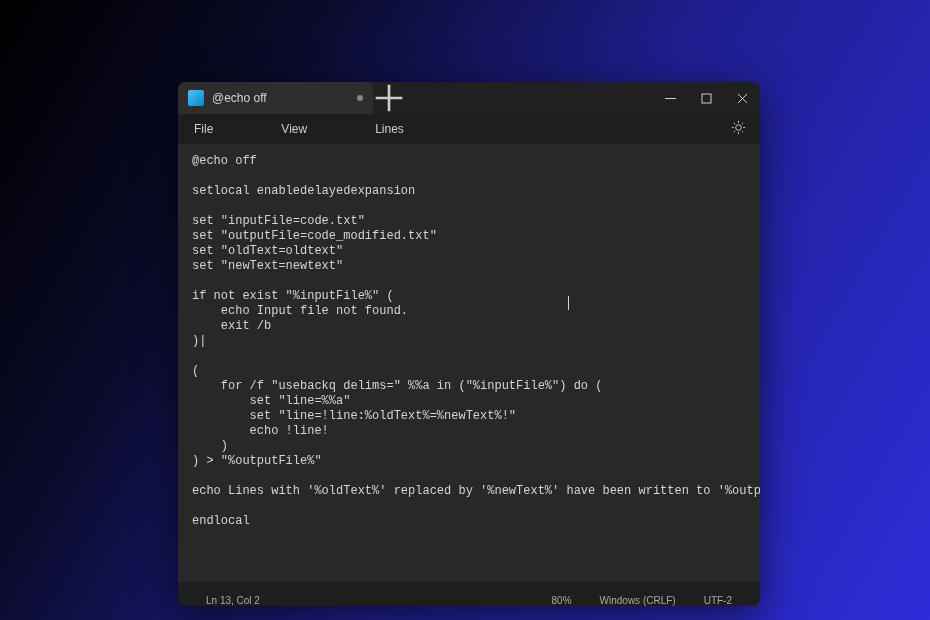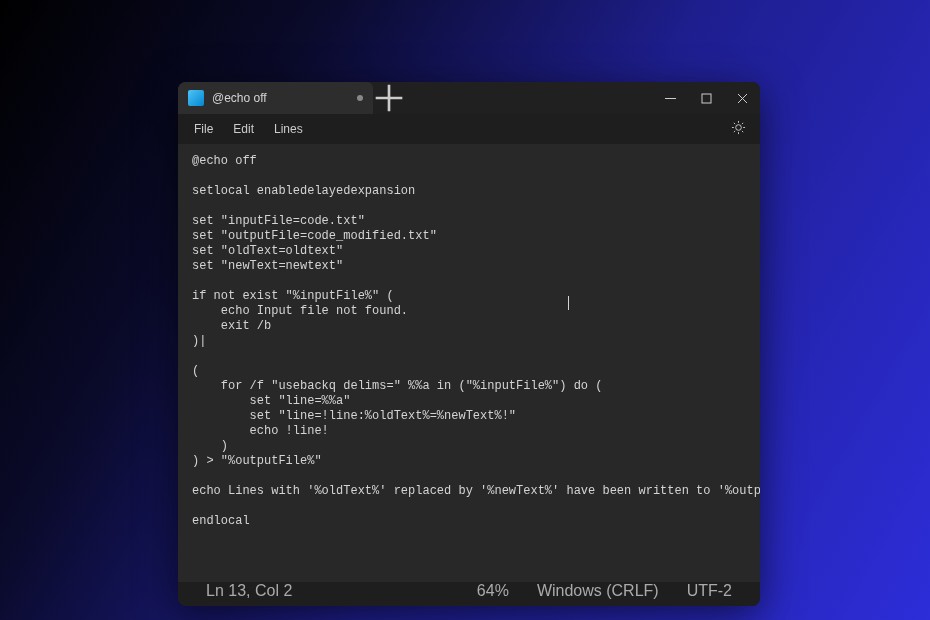--- a/index.html
+++ b/index.html
@@ -88,20 +88,21 @@
     .win-btn svg {
       width: 11px;
       height: 11px;
     }
     .menubar {
       height: 30px;
       background: #1e1e1e;
       display: flex;
       align-items: center;
       padding: 0 6px;
+      gap: 48px;
     }
     .menu-item {
       color: #ccc;
       font-size: 12px;
       padding: 4px 10px;
       cursor: pointer;
     }
     .menubar-spacer {
       flex: 1;
     }
@@ -133,23 +134,23 @@
       width: 1px;
       height: 14px;
       background: #d4d4d4;
       left: 390px;
       top: 152px;
     }
     .statusbar {
       height: 24px;
       background: #1e1e1e;
       display: flex;
-      align-items: flex-start;
+      align-items: flex-end;
       padding: 0 14px;
-      font-size: 16px;
+      font-size: 10px;
       color: #aaa;
     }
     .status-item {
       padding: 0 14px;
     }
     .status-spacer {
       flex: 1;
     }
   </style>
 </head>
@@ -183,21 +184,21 @@
       <div class="win-btn">
         <svg viewBox="0 0 11 11">
             <path d="M1 1l9 9M10 1l-9 9" stroke="#ccc" stroke-width="1"></path>
           </svg>
       </div>
     </div>
   </div>
 
   <div class="menubar">
     <div class="menu-item">File</div>
-    <div class="menu-item">Edit</div>
+    <div class="menu-item">View</div>
     <div class="menu-item">Lines</div>
     <div class="menubar-spacer"></div>
     <div class="settings-btn">
       <svg viewBox="0 0 16 16">
         <path d="M8 5a3 3 0 100 6 3 3 0 000-6z" stroke="#ccc" stroke-width="1" fill="none"></path>
         <path d="M8 1v2M8 13v2M1 8h2M13 8h2M3 3l1.4 1.4M11.6 11.6L13 13M3 13l1.4-1.4M11.6 4.4L13 3" stroke="#ccc" stroke-width="1"></path>
       </svg>
     </div>
   </div>
 
@@ -226,18 +227,18 @@
 
 echo Lines with '%oldText%' replaced by '%newText%' have been written to '%outputFile%'.
 
 endlocal</div>
     <div class="text-cursor"></div>
   </div>
 
   <div class="statusbar">
     <div class="status-item">Ln 13, Col 2</div>
     <div class="status-spacer"></div>
-    <div class="status-item">64%</div>
+    <div class="status-item">80%</div>
     <div class="status-item">Windows (CRLF)</div>
     <div class="status-item">UTF-2</div>
   </div>
 
 </div>
 
 </body></html>

